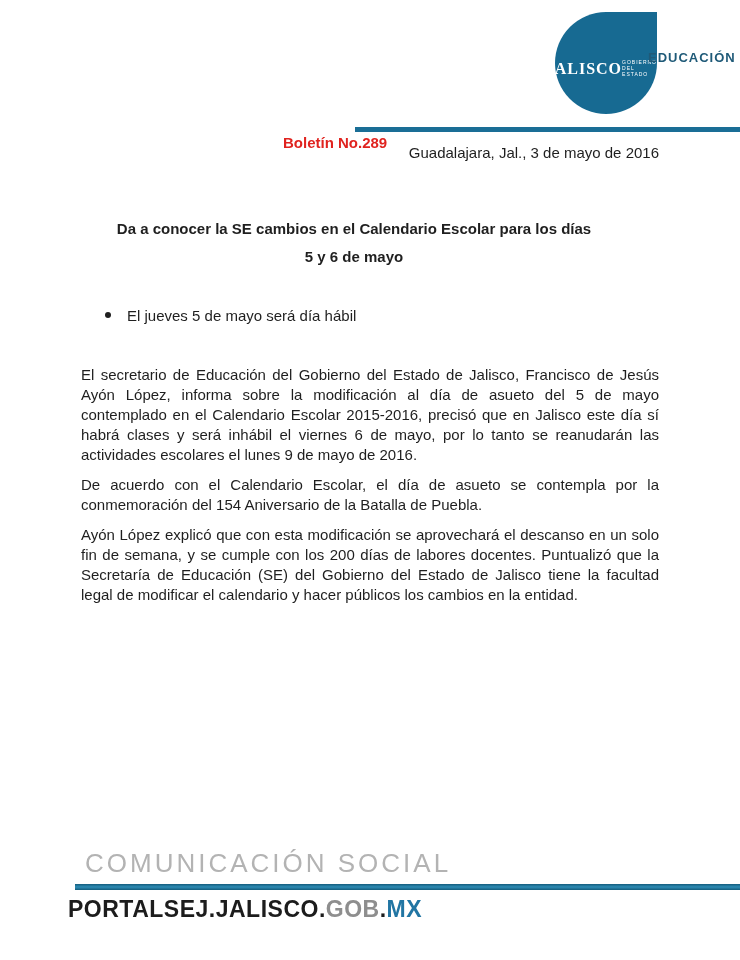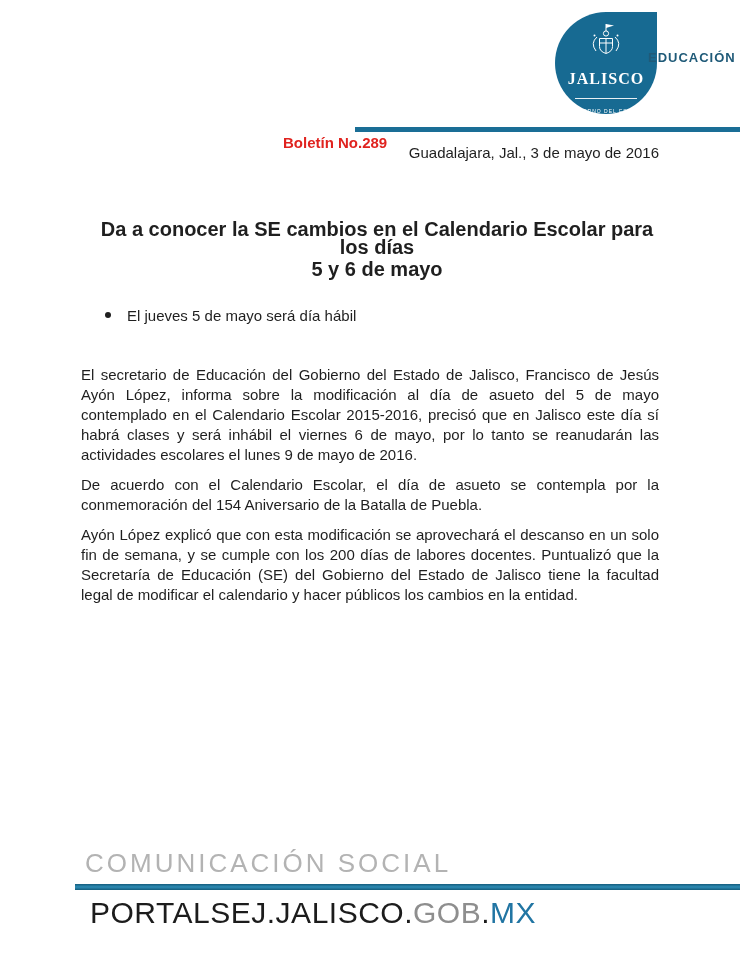--- a/index.html
+++ b/index.html
@@ -10,21 +10,21 @@
     font-family:"Liberation Sans", sans-serif;
     color:#1f1f1f;
     overflow:hidden;
     margin:0 auto;
   }
   
   .logo-drop{
     position:absolute; left:555px; top:12px;
     width:102px; height:102px;
     border-radius:51px 0 51px 51px;
-    display:flex; flex-direction:column; align-items:center; justify-content:space-between;
+    display:flex; flex-direction:row; align-items:center; justify-content:flex-end;
     padding-top:10px; box-sizing:border-box;
   }
   .crest{flex:0 0 auto;}
   .logo-word{
     font-family:"Liberation Serif", serif;
     font-weight:bold; font-size:16px; letter-spacing:1px;
     color:#ffffff; line-height:16px; margin-top:1px;
   }
   .logo-rule{width:62px;height:1px;background:#ffffff;margin:2px 0 1px;opacity:.9;}
   .logo-sub{
@@ -42,24 +42,24 @@
   .bulletin-label{
     position:absolute; left:283px; top:134px;
     font-size:15px; font-weight:bold;
   }
   .dateline{
     position:absolute; left:81px; top:144px; width:578px;
     text-align:right; font-size:15px;
   }
   
   .doc-title{
-    position:absolute; left:88px; top:220px; width:578px;
-    text-align:center; font-size:20px; font-weight:bold; line-height:18px;
+    position:absolute; left:65px; top:220px; width:578px;
+    text-align:center; font-size:15px; font-weight:bold; line-height:18px;
   }
-  .doc-title .t2{margin-top:4px;}
+  .doc-title .t2{margin-top:10px;}
   
   .bullet-item{
     position:absolute; left:105px; top:307px;
     font-size:15px; display:flex; align-items:baseline;justify-content:flex-end;
   }
   .bullet-dot{
     width:6px;height:6px;border-radius:50%;background:#1f1f1f;
     display:inline-block; margin-right:16px; position:relative; top:-3px;
   }
   
@@ -76,22 +76,22 @@
     position:absolute; left:85px; top:848px;
     font-size:26px; font-weight:300; letter-spacing:3px;
     color:#b3b3b3;
   }
   .footer-bar{
     position:absolute; left:75px; top:884px;
     width:665px; height:6px;
     background-image:linear-gradient(to bottom,#145d7d,#2e8cb5 50%,#145d7d);
   }
   .portal-url{
-    position:absolute; left:90px; top:896px;
-    font-size:30px; font-weight:normal; letter-spacing:.5px;
+    position:absolute; left:68px; top:896px;
+    font-size:23px; font-weight:bold; letter-spacing:.5px;
   }
 </style>
 </head>
 <body>
 
 <div class="page">
 
   <div class="logo-drop" style="background-color: rgb(23, 106, 146);">
     <svg class="crest" width="40" height="40" viewBox="0 0 40 40" fill="none" stroke="#ffffff" stroke-width="1">
 

